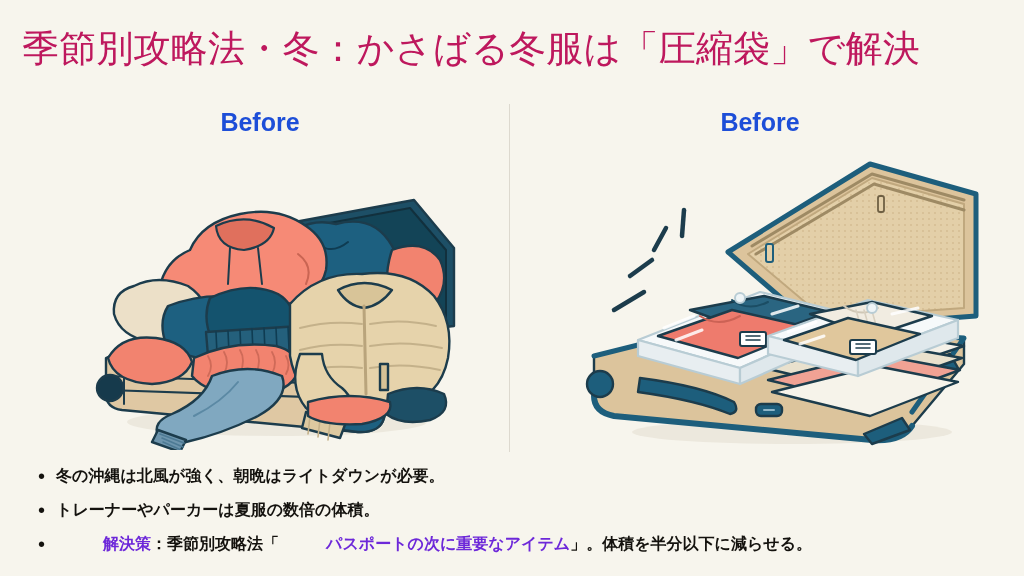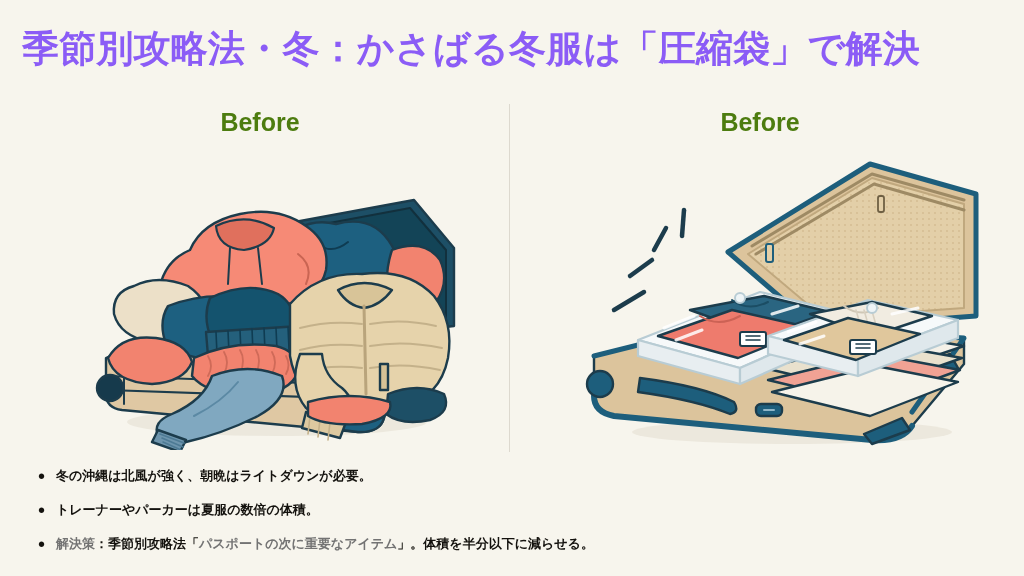--- a/index.html
+++ b/index.html
@@ -25,35 +25,35 @@
     background: #f7f5ed;
     overflow: hidden;
   }
 
   
   .title {
     position: absolute;
     left: 22px;
     top: 26px;
     font-size: 37px;
-    font-weight: bold;
+    font-weight: normal;
     letter-spacing: 0.2px;
-    color: #8b5cf6;
+    color: #be185d;
     white-space: nowrap;
     line-height: 1.25;
     text-align: center;
   }
 
   
   .col-label {
     position: absolute;
     top: 108px;
     font-size: 25px;
     font-weight: bold;
-    color: #4d7c0f;
+    color: #1d4ed8;
     text-align: center;
     width: 240px;
   }
   .col-label.before { left: 140px; }
   .col-label.after  { left: 640px; }
 
   
   .divider {
     position: absolute;
     left: 509px;
@@ -89,27 +89,27 @@
   .bullet-dot {
     flex: 0 0 auto;
     width: 18px;
     font-size: 20px;
     line-height: 28px;
     color: #14120e;
     text-align: left;
   }
   .bullet-text {
     flex: 1 1 auto;
-    font-size: 13px;
+    font-size: 16px;
     font-weight: bold;
     line-height: 28px;
     color: #14120e;
     white-space: nowrap;
   }
-  .hl { color: #737373; }
+  .hl { color: #6d28d9; margin-left: 47px; }
 </style>
 </head>
 <body>
 
 <div class="slide">
 
   <div class="title">季節別攻略法・冬：かさばる冬服は「圧縮袋」で解決</div>
 
   <div class="col-label before">Before</div>
   <div class="col-label after">Before</div>

